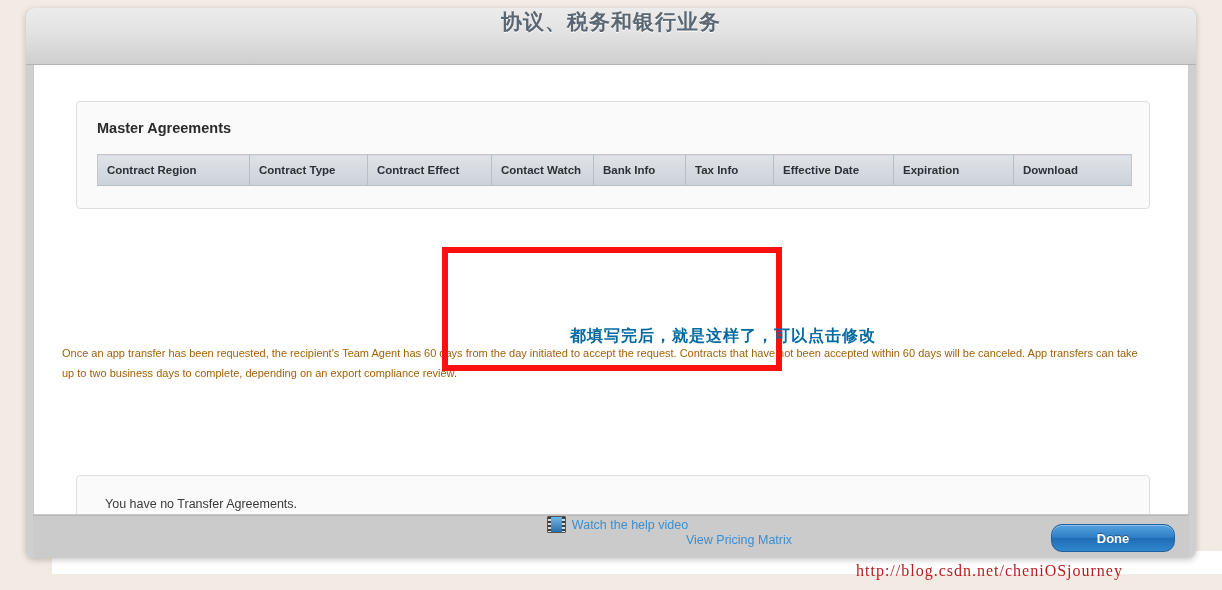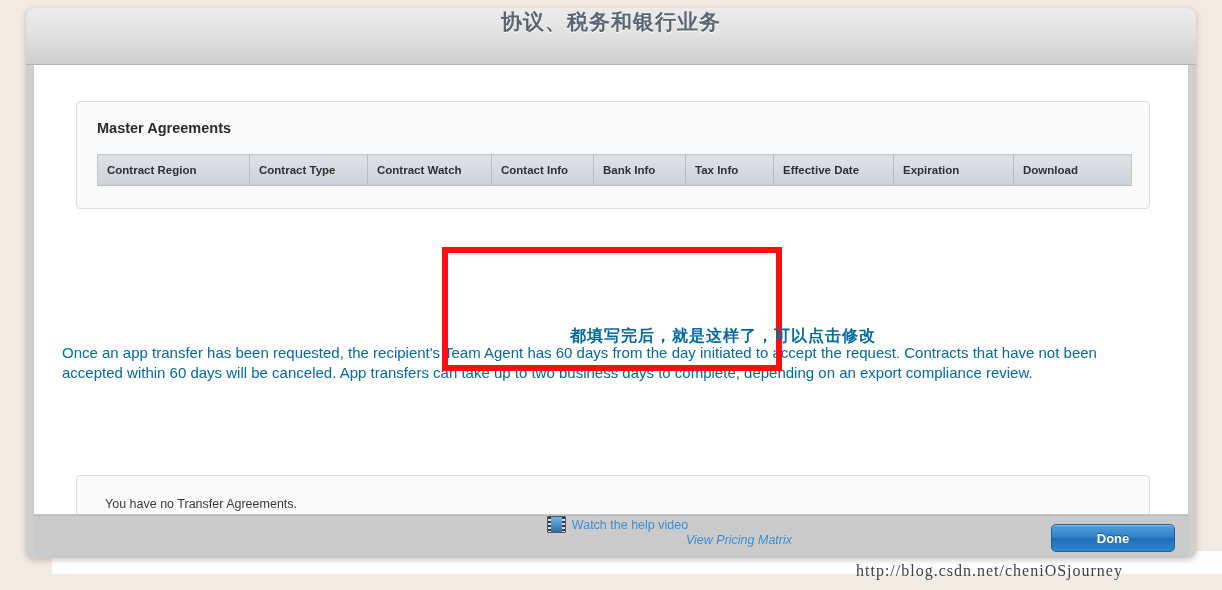--- a/index.html
+++ b/index.html
@@ -156,23 +156,23 @@
     width: 1100px;
   }
   #transfer h2 {
     margin: 0 0 6px 0;
     font-size: 17px;
     font-weight: bold;
     color: #242424;
   }
   #transfer p.desc {
     margin: 0;
-    font-size: 15px;
+    font-size: 11px;
     line-height: 20px;
-    color: #0369a1;
+    color: #a16207;
     width: 1090px;
   }
   #empty-box {
     position: absolute;
     left: 42px;
     top: 410px;
     width: 1074px;
     height: 58px;
     background: #fafafa;
     border: 1px solid #dedede;
@@ -225,31 +225,30 @@
   }
   .video-icon::before { left: 0; }
   .video-icon::after { right: 0; }
   #footer a.footer-link {
     color: #3a8fd4;
     font-size: 12.5px;
     text-decoration: none;
   }
   #footer .pricing {
     margin-left: 256px;
-    font-style: italic;
   }
   #done-btn {
     position: absolute;
     right: 14px;
     top: 8px;
     width: 122px;
     height: 26px;
     background: linear-gradient(to bottom, #55a2e0 0%, #2d7dc4 50%, #1f6cb5 51%, #2f87cc 100%);
     border: 1px solid #1f5f9e;
-    border-radius: 5px;
+    border-radius: 11px;
     color: #ffffff;
     font-size: 13px;
     font-weight: bold;
     display: flex;
     align-items: center;
     justify-content: center;
     text-shadow: 0 -1px 0 rgba(0,0,0,0.35);
     box-shadow: inset 0 1px 0 rgba(255,255,255,0.35);
     cursor: default;
   }
@@ -273,21 +272,21 @@
     color: #0369a1;
     letter-spacing: 1px;
     white-space: nowrap;
   }
   #watermark {
     position: absolute;
     left: 856px;
     top: 562px;
     font-family: "Liberation Serif", "DejaVu Serif", serif;
     font-size: 16px;
-    color: #404040;
+    color: #b91c1c;
     letter-spacing: 1px;
     white-space: nowrap;
   }
 </style>
 </head>
 <body>
 
 <div id="page-bg"></div>
 <div id="white-strip"></div>
 
@@ -311,22 +310,22 @@
           <col style="width:92px">
           <col style="width:88px">
           <col style="width:120px">
           <col style="width:120px">
           <col style="width:118px">
         </colgroup>
         <thead>
           <tr>
             <th>Contract Region</th>
             <th>Contract Type</th>
-            <th>Contract Watch</th>
-            <th>Contact Info</th>
+            <th>Contract Effect</th>
+            <th>Contact Watch</th>
             <th>Bank Info</th>
             <th>Tax Info</th>
             <th>Effective Date</th>
             <th>Expiration</th>
             <th>Download</th>
           </tr>
         </thead>
         <tbody>
         </tbody>
       </table>

